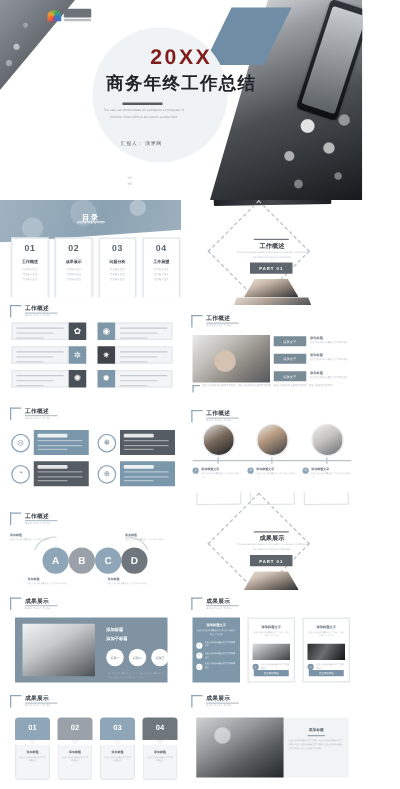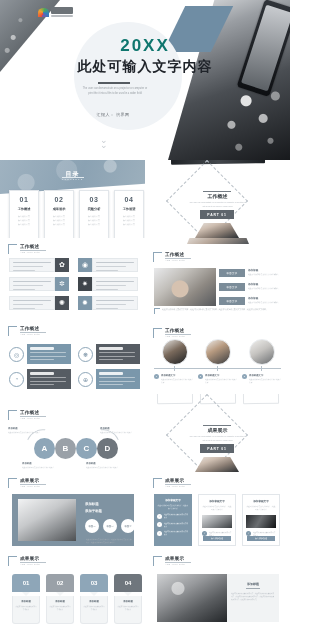--- a/index.html
+++ b/index.html
@@ -42,21 +42,21 @@
   .cover .bluepar{position:absolute;right:68px;top:6px;width:48px;height:46px;
        background:#6f8da4;transform:skewX(-26deg);}
   .cover .ghost{position:absolute;left:74px;top:22px;width:108px;height:108px;border-radius:50%;
        background:#f0f3f6;}
   .cover .logo{position:absolute;left:38px;top:7px;display:flex;align-items:center;gap:2px;}
   .cover .logo .mark{width:11px;height:9px;border-radius:50% 50% 0 0;
        background:conic-gradient(from 200deg,#e8413a,#f0a32e,#4aa95c,#2f7fc1,#8a4fa0);}
   .cover .logo .wm{width:22px;height:7px;background:#6d7378;border-radius:1px;}
   .cover .logo .wm2{width:22px;height:2px;background:#b9bdc1;border-radius:1px;margin-top:1px;}
   .cover .year{position:absolute;left:0;right:0;top:36px;text-align:center;font-size:17px;
-       font-weight:bold;letter-spacing:2px;color:#0f766e;}
+       font-weight:bold;letter-spacing:2px;color:#7f1d1d;}
   .cover .ctitle{position:absolute;left:0;right:0;top:58px;text-align:center;font-size:14px;
        font-weight:bold;letter-spacing:1px;color:#20242a;}
   .cover .rule{position:absolute;left:98px;top:82px;width:32px;height:1.5px;background:#555b61;}
   .cover .csub{position:absolute;left:62px;right:122px;top:87px;text-align:center;font-size:2.6px;
        line-height:1.9;color:#9aa0a6;}
   .cover .present{position:absolute;left:60px;right:124px;top:112px;text-align:center;font-size:4px;
        color:#5e646a;letter-spacing:.5px;}
   .cover .chev{position:absolute;left:100px;top:138px;color:#c8cdd2;font-size:9px;line-height:5px;}
 
   
@@ -218,21 +218,21 @@
       <div class="bluepar"></div>
       <div class="ghost"></div>
       <div class="logo">
         <span class="mark"></span>
         <span>
           <span class="wm" style="display:block"></span>
             <span class="wm2" style="display:block"></span>
         </span>
       </div>
       <div class="year">20XX</div>
-      <div class="ctitle">此处可输入文字内容</div>
+      <div class="ctitle">商务年终工作总结</div>
       <div class="rule"></div>
       <div class="csub">
         <div>The user can demonstrate on a projector or computer or</div>
         <div>print the it into a film to be used in a wider field</div>
       </div>
       <div class="present">汇报人： 演界网</div>
       <div class="chev">⌄<br>⌄</div>
     </div>
   </div>
 

